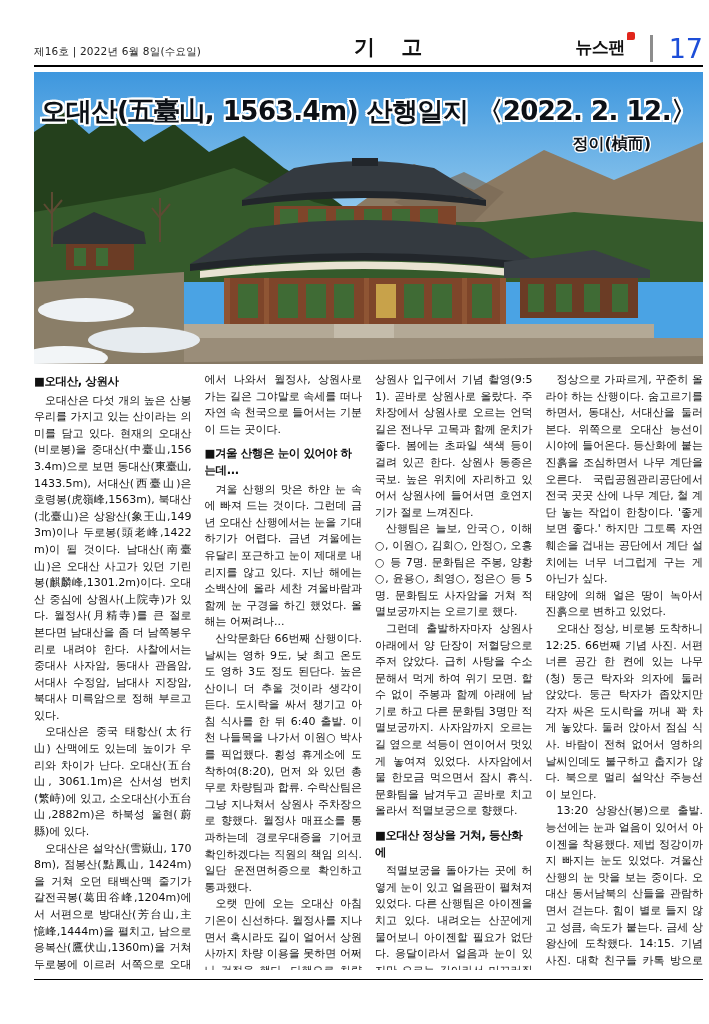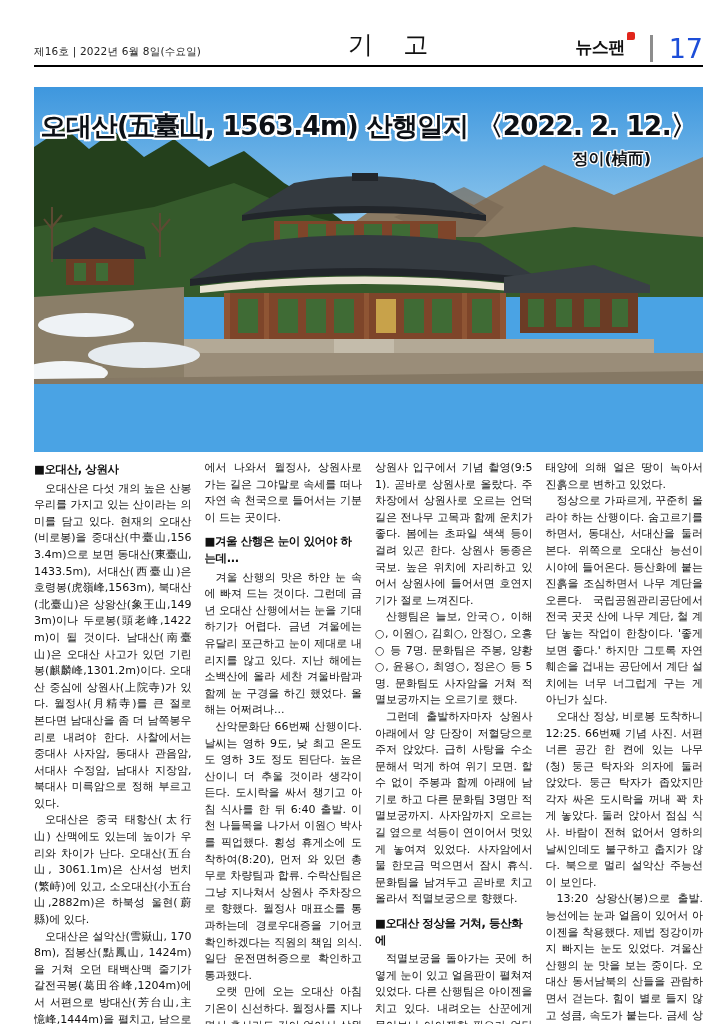--- a/index.html
+++ b/index.html
@@ -15,30 +15,30 @@
   body{
     width:709px;height:1024px;background:var(--paper);
     font-family:"DejaVu Sans","Liberation Sans",sans-serif;
     color:var(--ink);overflow:hidden;position:relative;
   }
   .page{padding:36px 6px 0 34px;width:709px;height:1024px;}
 
   
   .masthead{display:flex;align-items:flex-end;justify-content:space-between;height:26px;}
   .issue-info{font-size:10.5px;color:#222;letter-spacing:.2px;padding-bottom:3px;}
-  .section-title{font-size:25px;font-weight:400;letter-spacing:.45em;text-indent:.45em;padding-bottom:1px;}
+  .section-title{font-size:21px;font-weight:700;letter-spacing:.45em;text-indent:.45em;padding-bottom:1px;}
   .mast-right{display:flex;align-items:flex-end;gap:16px;}
   .logo{font-size:17px;font-weight:900;letter-spacing:-.5px;position:relative;padding-right:9px;padding-bottom:3px;}
   .logo-badge{position:absolute;top:-4px;right:-1px;width:8px;height:8px;background:var(--logo-red);border-radius:2px 2px 2px 0;}
   .page-divider{width:3px;align-self:stretch;background:#8d8d8d;}
   .page-number{font-size:27px;font-weight:400;color:#1d4ed8;line-height:1;}
   .head-rule{border:0;border-top:2.5px solid var(--rule);margin-top:3px;}
 
   
-  .photo{position:relative;width:669px;height:365px;margin-top:20px;overflow:hidden;background:var(--sky);}
+  .photo{position:relative;width:669px;height:292px;margin-top:5px;overflow:hidden;background:var(--sky);}
   .photo svg{position:absolute;inset:0;display:block;}
   .photo-title{
     position:absolute;top:22px;left:0;width:100%;text-align:center;
     font-size:26px;font-weight:800;letter-spacing:-.5px;color:#0c1016;white-space:nowrap;
     text-shadow:-2px 0 0 #fff,2px 0 0 #fff,0 -2px 0 #fff,0 2px 0 #fff,
                 -2px -2px 0 #fff,2px -2px 0 #fff,-2px 2px 0 #fff,2px 2px 0 #fff;
   }
   .photo-author{
     position:absolute;top:62px;right:52px;font-size:16px;font-weight:700;color:#101419;
     text-shadow:-1px 0 0 #fff,1px 0 0 #fff,0 -1px 0 #fff,0 1px 0 #fff,
@@ -167,21 +167,21 @@
         <p class="para">오랫 만에 오는 오대산 아침 기온이 신선하다. 월정사를 지나면서 혹시라도 길이 얼어서 상원사까지 차량 이용을 못하면 어쩌나 걱정을 했다. 다행으로 차량운행이 가능했다. 빨리 달리는 차량이 엄청난 흙먼지를 일으키기에, 찬찬히 앞서 가는 차량을 따라 이동. 총무로 차량인줄 알았더니 다른 사람 차량. 9:40 모든 산행팀이 주차장에서 만났다.</p>
       </div>
     <div class="col">
         <p class="para noindent">상원사 입구에서 기념 촬영(9:51). 곧바로 상원사로 올랐다. 주차장에서 상원사로 오르는 언덕길은 전나무 고목과 함께 운치가 좋다. 봄에는 초파일 색색 등이 걸려 있곤 한다. 상원사 동종은 국보. 높은 위치에 자리하고 있어서 상원사에 들어서면 호연지기가 절로 느껴진다.</p>
         <p class="para">산행팀은 늘보, 안국○, 이해○, 이원○, 김회○, 안정○, 오흥○ 등 7명. 문화팀은 주봉, 양황○, 윤용○, 최영○, 정은○ 등 5명. 문화팀도 사자암을 거쳐 적멸보궁까지는 오르기로 했다.</p>
         <p class="para">그런데 출발하자마자 상원사 아래에서 양 단장이 저혈당으로 주저 앉았다. 급히 사탕을 수소문해서 먹게 하여 위기 모면. 할 수 없이 주봉과 함께 아래에 남기로 하고 다른 문화팀 3명만 적멸보궁까지. 사자암까지 오르는 길 옆으로 석등이 연이어서 멋있게 놓여져 있었다. 사자암에서 물 한모금 먹으면서 잠시 휴식. 문화팀을 남겨두고 곧바로 치고 올라서 적멸보궁으로 향했다.</p>
         <h3 class="heading">■오대산 정상을 거쳐, 등산화에</h3>
         <p class="para">적멸보궁을 돌아가는 곳에 허옇게 눈이 있고 얼음판이 펼쳐져 있었다. 다른 산행팀은 아이젠을 치고 있다. 내려오는 산꾼에게 물어보니 아이젠할 필요가 없단다. 응달이라서 얼음과 눈이 있지만 오르는 길이라서 미끄러질 염려가 적다. 좀 더 오르면 다시 흙길이란다. 아이젠을 차지 않고 그대로 위로 올랐다. 날씨가 의외로 포근하다. 옷을 많이 껴 입었으니 땀도 나기 시작했다. 밝게 내리비치는</p>
       </div>
     <div class="col">
+        <p class="para">정상으로 가파르게, 꾸준히 올라야 하는 산행이다. 숨고르기를 하면서, 동대산, 서대산을 둘러본다. 위쪽으로 오대산 능선이 시야에 들어온다. 등산화에 붙는 진흙을 조심하면서 나무 계단을 오른다. 국립공원관리공단에서 전국 곳곳 산에 나무 계단, 철 계단 놓는 작업이 한창이다. '좋게 보면 좋다.' 하지만 그토록 자연 훼손을 겁내는 공단에서 계단 설치에는 너무 너그럽게 구는 게 아닌가 싶다.</p>
         <p class="para noindent">태양에 의해 얼은 땅이 녹아서 진흙으로 변하고 있었다.</p>
-        <p class="para">정상으로 가파르게, 꾸준히 올라야 하는 산행이다. 숨고르기를 하면서, 동대산, 서대산을 둘러본다. 위쪽으로 오대산 능선이 시야에 들어온다. 등산화에 붙는 진흙을 조심하면서 나무 계단을 오른다. 국립공원관리공단에서 전국 곳곳 산에 나무 계단, 철 계단 놓는 작업이 한창이다. '좋게 보면 좋다.' 하지만 그토록 자연 훼손을 겁내는 공단에서 계단 설치에는 너무 너그럽게 구는 게 아닌가 싶다.</p>
         <p class="para">오대산 정상, 비로봉 도착하니 12:25. 66번째 기념 사진. 서편 너른 공간 한 켠에 있는 나무(청) 둥근 탁자와 의자에 둘러 앉았다. 둥근 탁자가 좁았지만 각자 싸온 도시락을 꺼내 꽉 차게 놓았다. 둘러 앉아서 점심 식사. 바람이 전혀 없어서 영하의 날씨인데도 불구하고 춥지가 않다. 북으로 멀리 설악산 주능선이 보인다.</p>
         <p class="para">13:20 상왕산(봉)으로 출발. 능선에는 눈과 얼음이 있어서 아이젠을 착용했다. 제법 정강이까지 빠지는 눈도 있었다. 겨울산 산행의 눈 맛을 보는 중이다. 오대산 동서남북의 산들을 관람하면서 걷는다. 힘이 별로 들지 않고 성큼, 속도가 붙는다. 금세 상왕산에 도착했다. 14:15. 기념 사진. 대학 친구들 카톡 방으로 오대산 정상 사진을 보냈다. 모두가 놀라운 듯 한마디씩 한다. 벌써 노인이 다되어서 각종 질병에 노출되어 있는 친구들이다보니 이 겨울에 오대산 정상에 오르는 일이 대견하게 느껴졌을 것이다.</p>
       </div>
   </main>
 
   <hr class="foot-rule">
 </div>
 
 </body></html>

